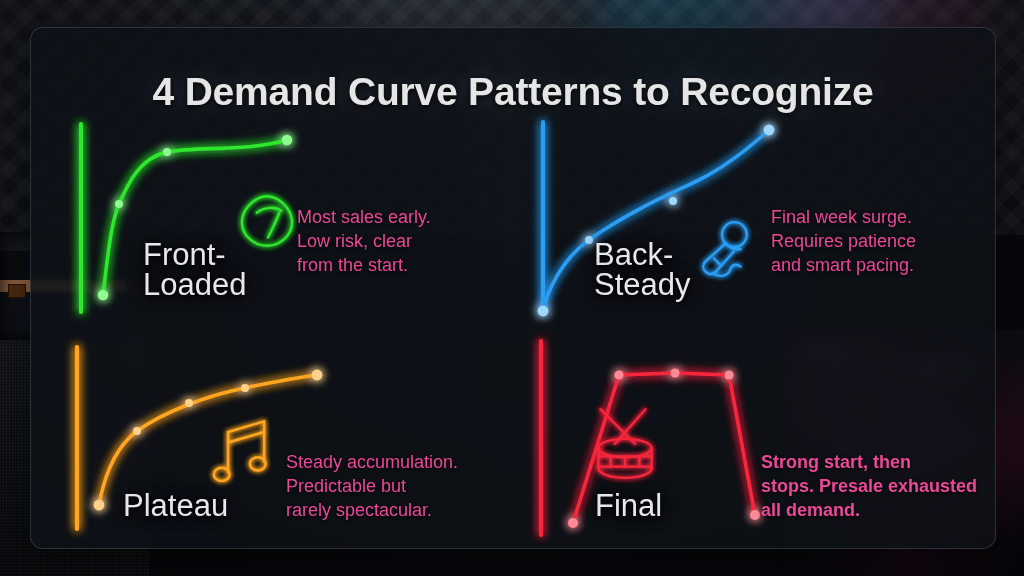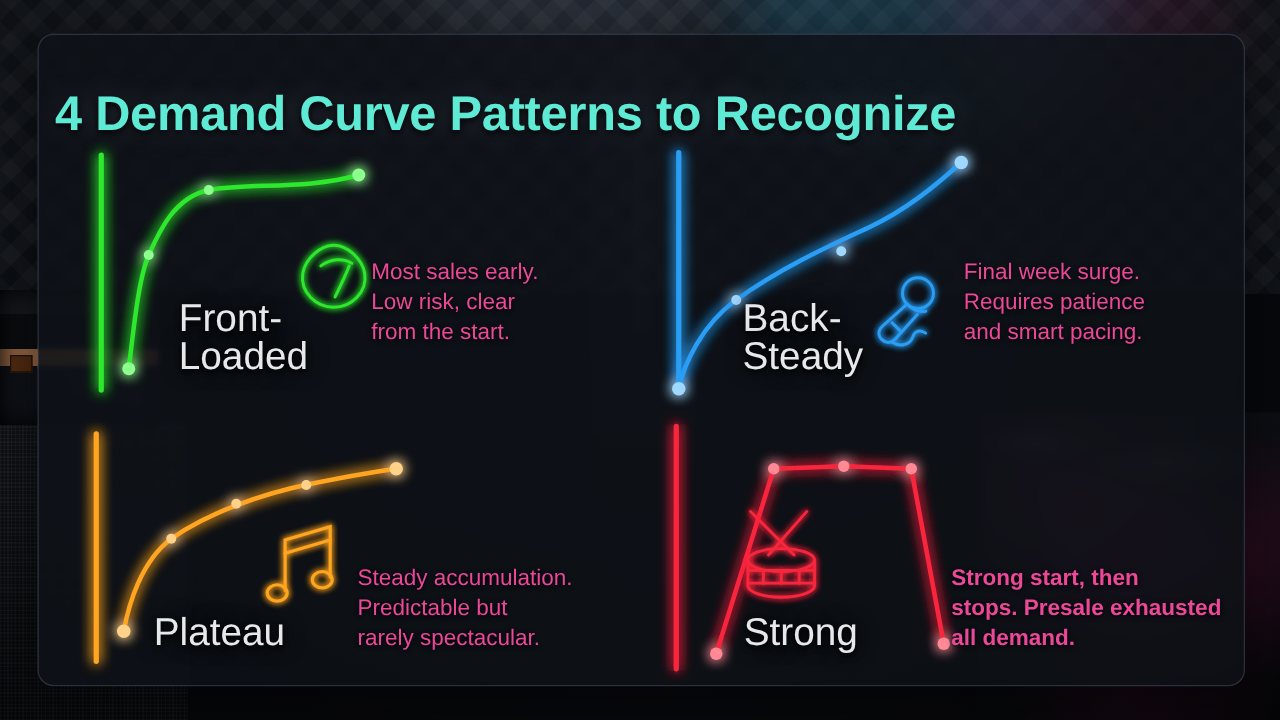--- a/index.html
+++ b/index.html
@@ -77,24 +77,25 @@
     position:absolute; left:30px; top:27px; width:966px; height:522px;
     background:rgba(14,17,23,.88);
     border:1px solid rgba(86,98,120,.42);
     border-radius:13px;
     backdrop-filter:blur(2px);
     box-shadow:0 8px 40px rgba(0,0,0,.55);
     overflow:hidden;
   }
 
   #title {
-    position:absolute; left:13px; top:42px; width:100%;
+    position:absolute; left:0; top:42px; width:100%;
+    text-align:center;
     font-size:39px; font-weight:bold;
     letter-spacing:-.2px;
-    color:#5eead4;
+    color:#e5e5e5;
     text-shadow:0 2px 6px rgba(0,0,0,.9), 0 0 26px rgba(210,225,255,.18);
   }
 
   
   .quad { position:absolute; width:483px; height:215px; }
   #quad-0 { left:0;     top:84px;  }
   #quad-1 { left:468px; top:84px;  }
   #quad-2 { left:0;     top:305px; }
   #quad-3 { left:468px; top:305px; }
 
@@ -341,19 +342,19 @@
           <path d="M66,44 L66,64"></path>
           <path d="M14,64 C14,69 26,73 40,73 C54,73 66,69 66,64"></path>
           <path d="M14,52 L66,52"></path>
           <path d="M14,62 L66,62"></path>
           <path d="M26,52 L26,62"></path>
           <path d="M40,52 L40,62"></path>
           <path d="M54,52 L54,62"></path>
         </g>
       </svg>
     </div>
-    <div class="label">Strong</div>
+    <div class="label">Final</div>
     <div class="desc">Strong start, then
 stops. Presale exhausted
 all demand.</div>
   </div>
 
 </div>
 
 </body></html>

